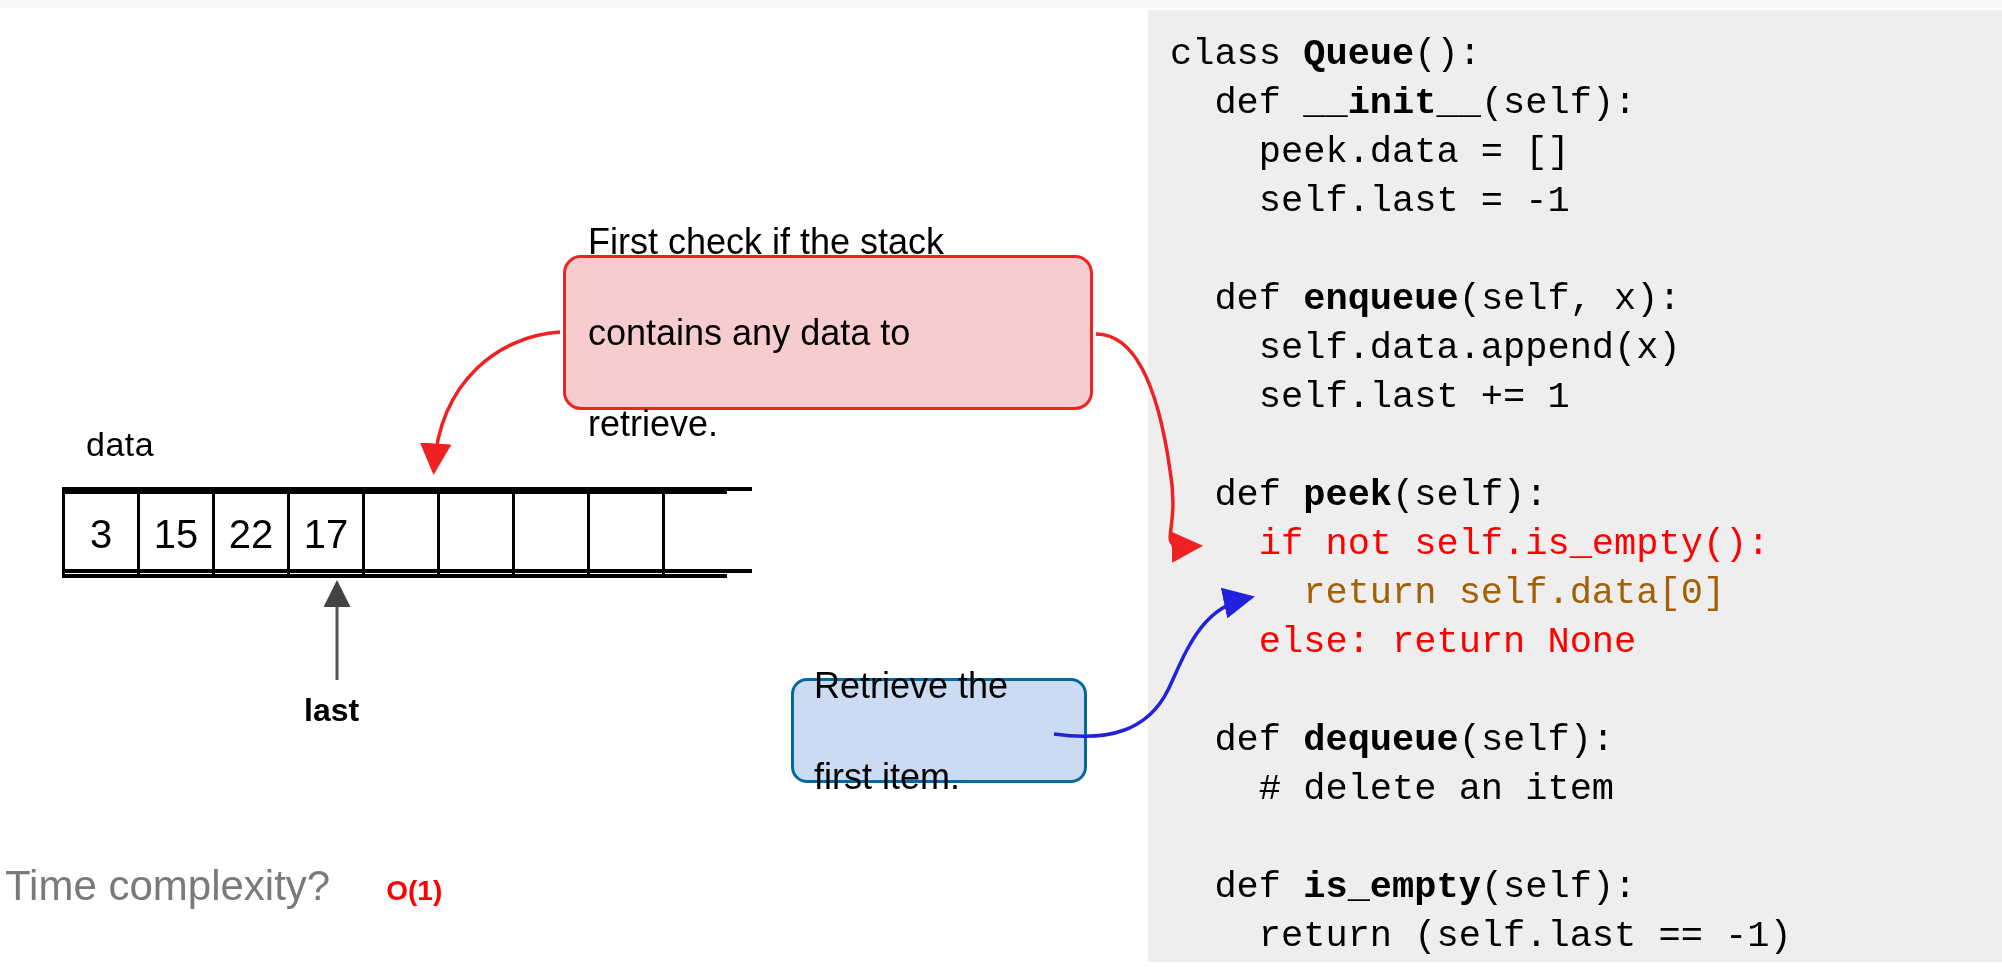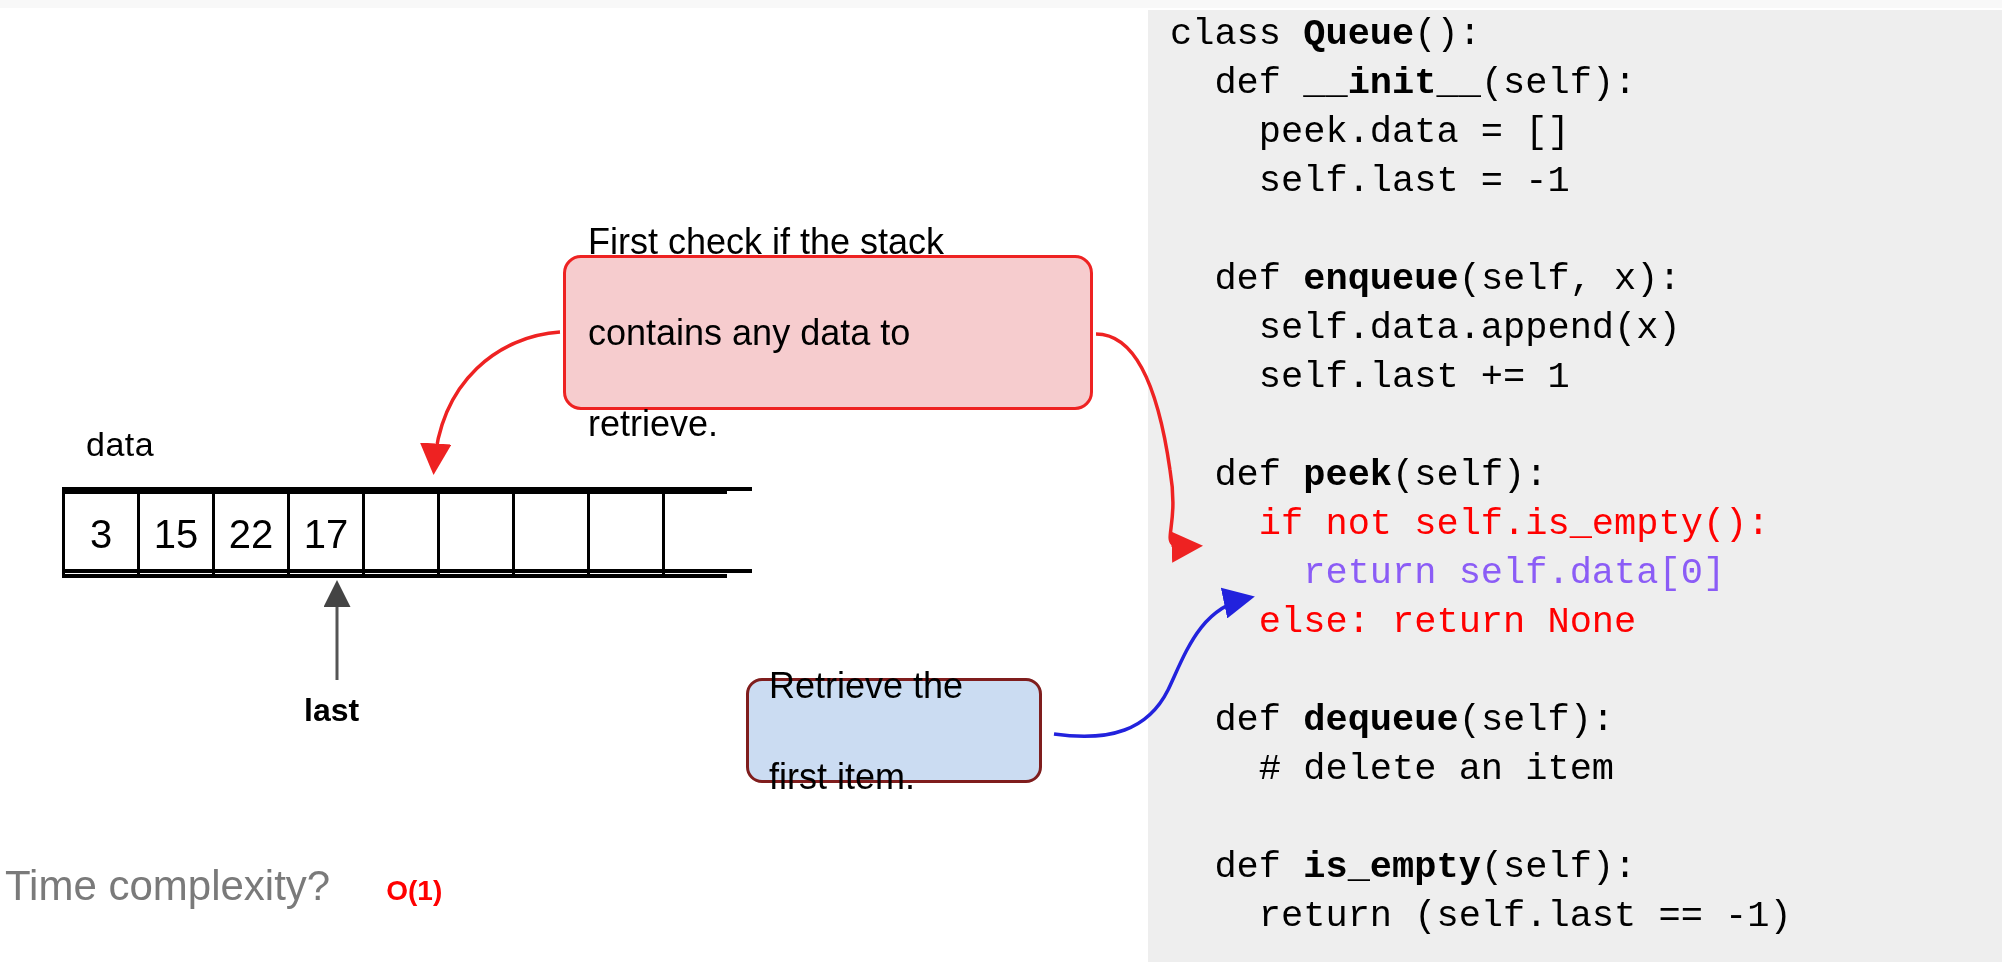--- a/index.html
+++ b/index.html
@@ -26,33 +26,33 @@
 
   
   .code-panel {
     position: absolute;
     left: 1148px;
     top: 10px;
     width: 854px;
     height: 952px;
     background: #eeeeee;
     box-sizing: border-box;
-    padding: 0 0 0 22px;
+    padding: 20px 0 0 22px;
   }
   .code-line {
     font-family: "Liberation Mono", "DejaVu Sans Mono", monospace;
     font-size: 37px;
     line-height: 49px;
     white-space: pre;
     color: #000000;
     letter-spacing: 0px;
   }
   .kw-bold { font-weight: bold; }
   .c-red  { color: #ff0000; }
-  .c-blue { color: #8b5cf6; }
+  .c-blue { color: #a16207; }
 
   
   .data-label {
     position: absolute;
     left: 86px;
     top: 425px;
     font-size: 34px;
     font-weight: normal;
     color: #000000;
     letter-spacing: 0.5px;
@@ -121,26 +121,26 @@
     left: 563px;
     top: 255px;
     width: 530px;
     height: 155px;
     background: #f6ccce;
     border: 3px solid #ee2222;
     border-radius: 18px;
     padding: 6px 22px;
   }
   .callout-blue {
-    left: 746px;
+    left: 791px;
     top: 678px;
     width: 296px;
     height: 105px;
     background: #cbdcf2;
-    border: 3px solid #7f1d1d;
+    border: 3px solid #0369a1;
     border-radius: 16px;
     padding: 4px 20px;
   }
 
   
   .footer {
     position: absolute;
     left: 5px;
     top: 862px;
     display: flex;

